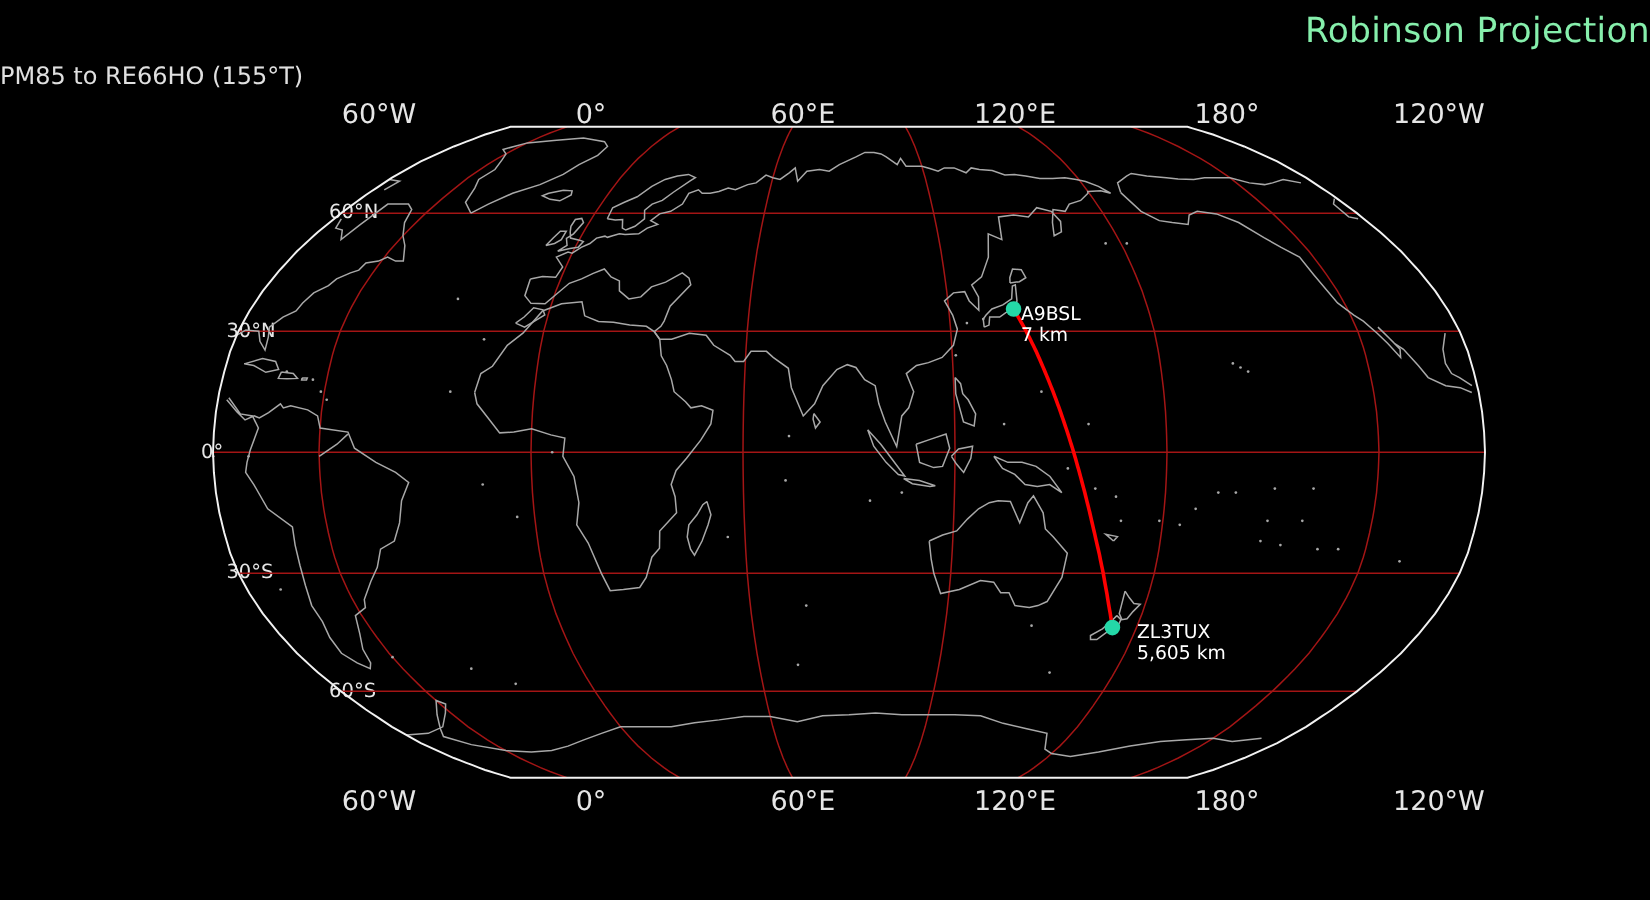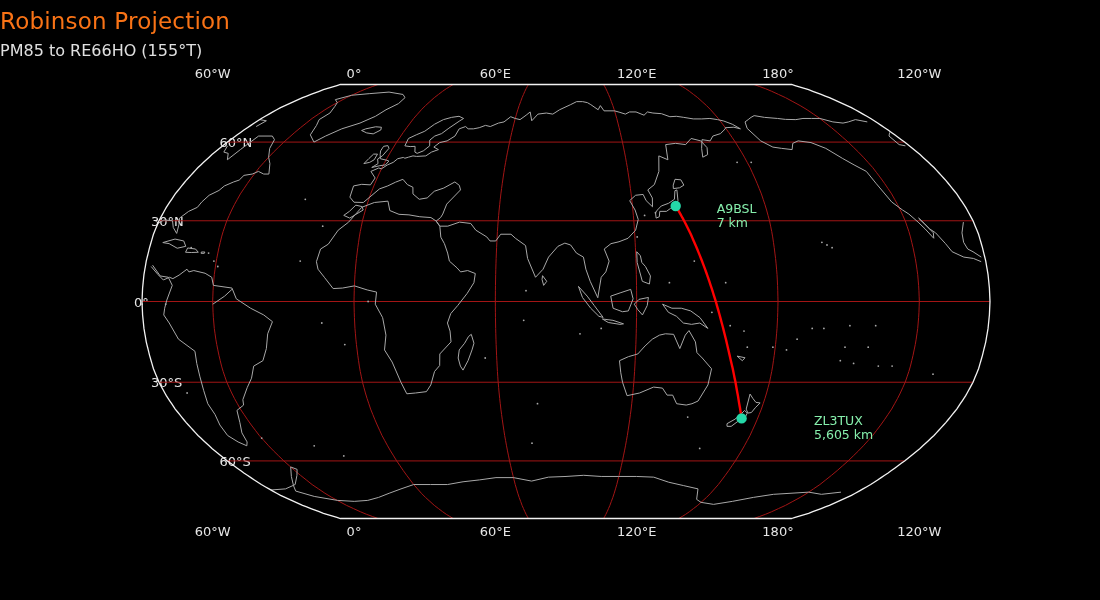--- a/index.html
+++ b/index.html
@@ -1,23 +1,23 @@
 <!DOCTYPE html>
 <html><head>
 <meta charset="utf-8">
 <style>
   html,body{margin:0;padding:0;background:#000;}
   body{width:1100px;height:600px;overflow:hidden;font-family:"DejaVu Sans","Liberation Sans",sans-serif;}
   #stage{position:relative;width:1100px;height:600px;background:#000;}
-  #title{position:absolute;left:0;top:8px;width:1100px;text-align:left;color:#f97316;font-size:23px;letter-spacing:.2px;}
+  #title{position:absolute;left:0;top:8px;width:1100px;text-align:right;color:#86efac;font-size:23px;letter-spacing:.2px;}
   #subtitle{position:absolute;left:0;top:41px;width:1100px;text-align:left;color:#e0e0e0;font-size:16px;}
-  .lonlab{position:absolute;color:#e6e6e6;font-size:13px;text-align:right;transform:translateX(-50%);white-space:nowrap;}
+  .lonlab{position:absolute;color:#e6e6e6;font-size:18px;text-align:right;transform:translateX(-50%);white-space:nowrap;margin-left:40px;}
   .latlab{position:absolute;color:#e6e6e6;font-size:13px;text-align:right;transform:translateY(-50%);white-space:nowrap;}
   #map{position:absolute;left:0;top:0;}
-  .mk-label{position:absolute;color:#86efac;font-size:12.5px;white-space:nowrap;line-height:14px;margin-left:36px;}
+  .mk-label{position:absolute;color:#ffffff;font-size:12.5px;white-space:nowrap;line-height:14px;}
 </style>
 </head>
 <body>
 
 <div id="stage">
 
   <div id="title">Robinson Projection</div>
   <div id="subtitle">PM85 to RE66HO (155°T)</div>
 
   <div id="lon-top">
@@ -159,18 +159,18 @@
         <circle cx="675.7" cy="206.0" r="5.2" fill="#24d8a8"></circle>
         <circle cx="741.6" cy="418.4" r="5.2" fill="#24d8a8"></circle>
       </g>
   </svg>
 
   <div id="mk-labels">
       <div class="mk-label" style="left: 680.673px; top: 201.981px;">
         <div>A9BSL</div>
         <div>7 km</div>
       </div>
-      <div class="mk-label" style="left: 778px; top: 414.4px;">
+      <div class="mk-label" style="left: 758px; top: 414.4px;">
         <div>ZL3TUX</div>
         <div>5,605 km</div>
       </div>
     </div>
 </div>
 
 </body></html>

